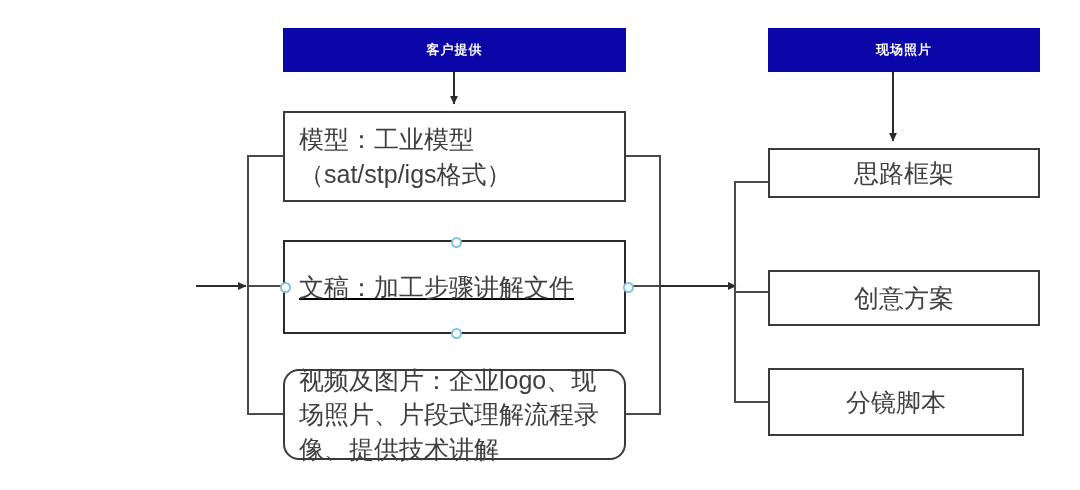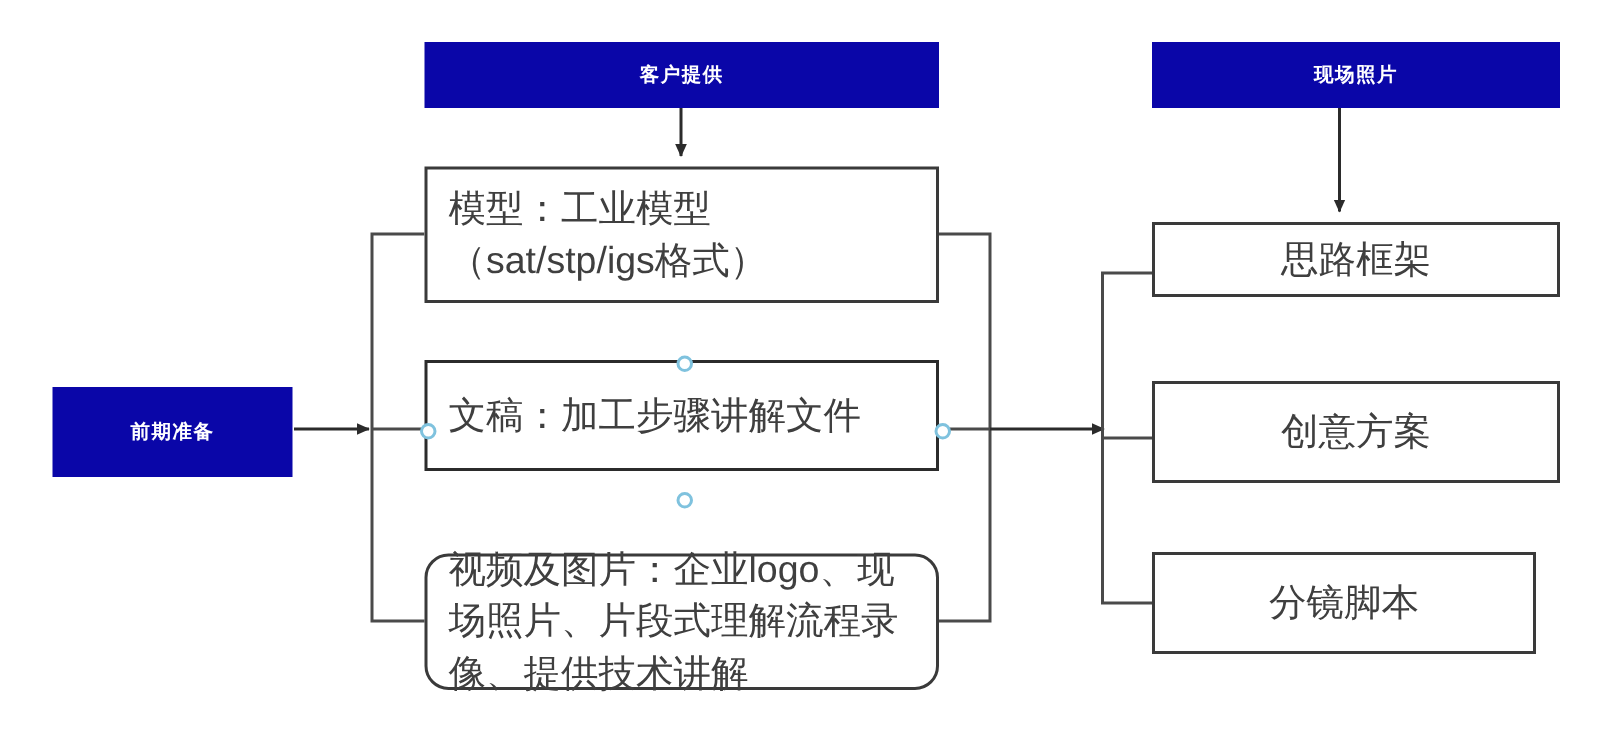--- a/index.html
+++ b/index.html
@@ -121,53 +121,50 @@
     <g stroke="#2b2b2b" stroke-width="2" fill="none">
       <line x1="660" y1="286" x2="736" y2="286" marker-end="url(#arrowhead)"></line>
     </g>
 
     <g stroke="#4a4a4a" stroke-width="2" fill="none">
       <path d="M768,182 L735,182 L735,402 L768,402"></path>
       <line x1="735" y1="292" x2="768" y2="292"></line>
     </g>
   </svg>
 
-  <div class="node header" style="left:35px; top:258px; width:160px; height:60px;">
-    <span class="node-label">前期准备</span>
-  </div>
 
   <div class="node header" style="left:283px; top:28px; width:343px; height:44px;">
     <span class="node-label">客户提供</span>
   </div>
 
   <div class="node header" style="left:768px; top:28px; width:272px; height:44px;">
     <span class="node-label">现场照片</span>
   </div>
 
   <div class="node plain lefttext" style="left:283px; top:111px; width:343px; height:91px;">
     <span class="node-label">模型：工业模型（sat/stp/igs格式）</span>
   </div>
 
-  <div class="node plain lefttext selected" style="left:283px; top:240px; width:343px; height:74px;">
+  <div class="node plain lefttext selected" style="left:283px; top:240px; width:343px; height:94px;text-decoration:underline;">
     <span class="node-label">文稿：加工步骤讲解文件</span>
     <span class="handle" style="left:171.5px; top:0px;"></span>
     <span class="handle" style="left:0px; top:45.5px;"></span>
     <span class="handle" style="left:343px; top:45.5px;"></span>
     <span class="handle" style="left:171.5px; top:91px;"></span>
   </div>
 
   <div class="node plain lefttext" style="left:283px; top:369px; width:343px; height:91px;border-radius:16px;">
     <span class="node-label">视频及图片：企业logo、现场照片、片段式理解流程录像、提供技术讲解</span>
   </div>
 
   <div class="node plain centered" style="left:768px; top:148px; width:272px; height:50px;">
     <span class="node-label">思路框架</span>
   </div>
 
-  <div class="node plain centered" style="left:768px; top:254px; width:272px; height:68px;align-items:center;">
+  <div class="node plain centered" style="left:768px; top:270px; width:272px; height:56px;align-items:center;">
     <span class="node-label">创意方案</span>
   </div>
 
   <div class="node plain centered" style="left:768px; top:368px; width:256px; height:68px;">
     <span class="node-label">分镜脚本</span>
   </div>
 
 </div>
 
 </body></html>

